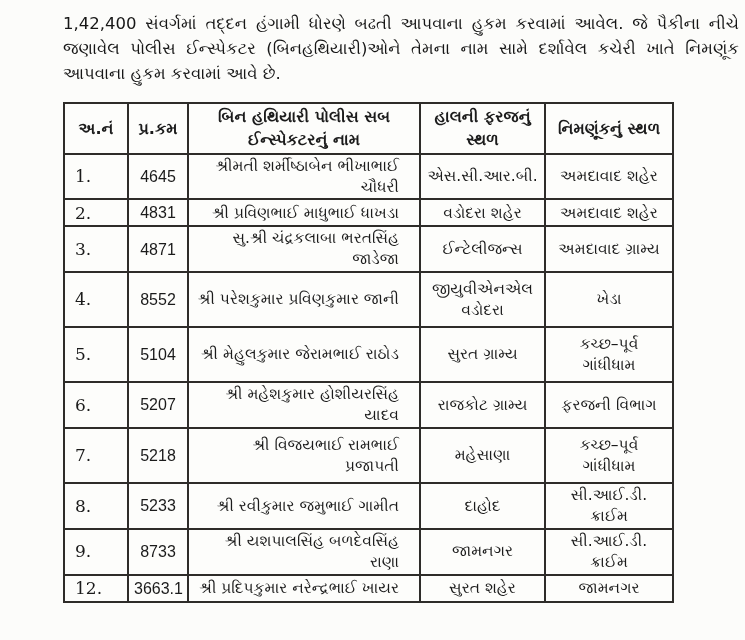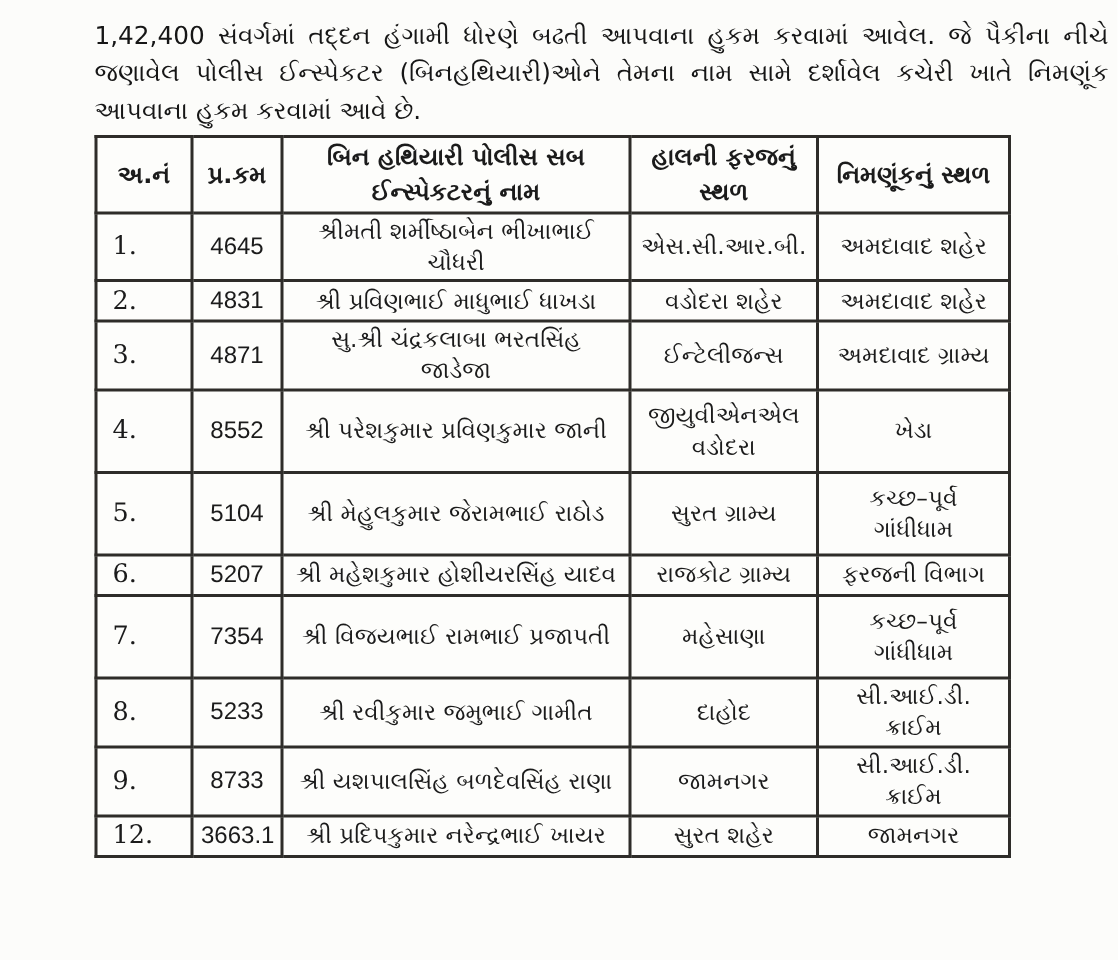--- a/index.html
+++ b/index.html
@@ -16,21 +16,21 @@
     font-family: "DejaVu Sans", sans-serif;
     color: #1b1b1b;
   }
   .content {
     position: absolute;
     left: 63px;
     top: 12px;
     width: 678px;
   }
   .intro {
-    margin: 0 0 4px 0;
+    margin: 0 0 16px 0;
     width: 676px;
     font-size: 16.5px;
     line-height: 1.5;
     text-align: justify;
     color: #161616;
   }
   table.transfer {
     border-collapse: collapse;
     table-layout: fixed;
     width: 609px;
@@ -60,23 +60,23 @@
     text-align: left;
     padding-left: 10px;
     font-size: 17px;
     font-family: "DejaVu Serif", serif;
   }
   td.code {
     font-size: 16px;
     font-family: Liberation Sans, sans-serif;
   }
   td.name {
-    text-align: center;
+    text-align: right;
     padding-left: 7px;
-    padding-right: 7px;
+    padding-right: 20px;
   }
   tr.h-s { height: 27px; }
   tr.h-d { height: 55px; }
 </style>
 </head>
 <body>
 
 <div class="page">
   <div class="content">
 
@@ -137,21 +137,21 @@
         </tr>
         <tr class="h-s">
           <td class="srno">6.</td>
           <td class="code">5207</td>
           <td class="name">શ્રી મહેશકુમાર હોશીયરસિંહ યાદવ</td>
           <td>રાજકોટ ગ્રામ્ય</td>
           <td>ફરજની વિભાગ</td>
         </tr>
         <tr class="h-d">
           <td class="srno">7.</td>
-          <td class="code">7354</td>
+          <td class="code">5218</td>
           <td class="name">શ્રી વિજયભાઈ રામભાઈ પ્રજાપતી</td>
           <td>મહેસાણા</td>
           <td>કચ્છ–પૂર્વ ગાંધીધામ</td>
         </tr>
         <tr class="h-s">
           <td class="srno">8.</td>
           <td class="code">5233</td>
           <td class="name">શ્રી રવીકુમાર જમુભાઈ ગામીત</td>
           <td>દાહોદ</td>
           <td>સી.આઈ.ડી. ક્રાઈમ</td>

